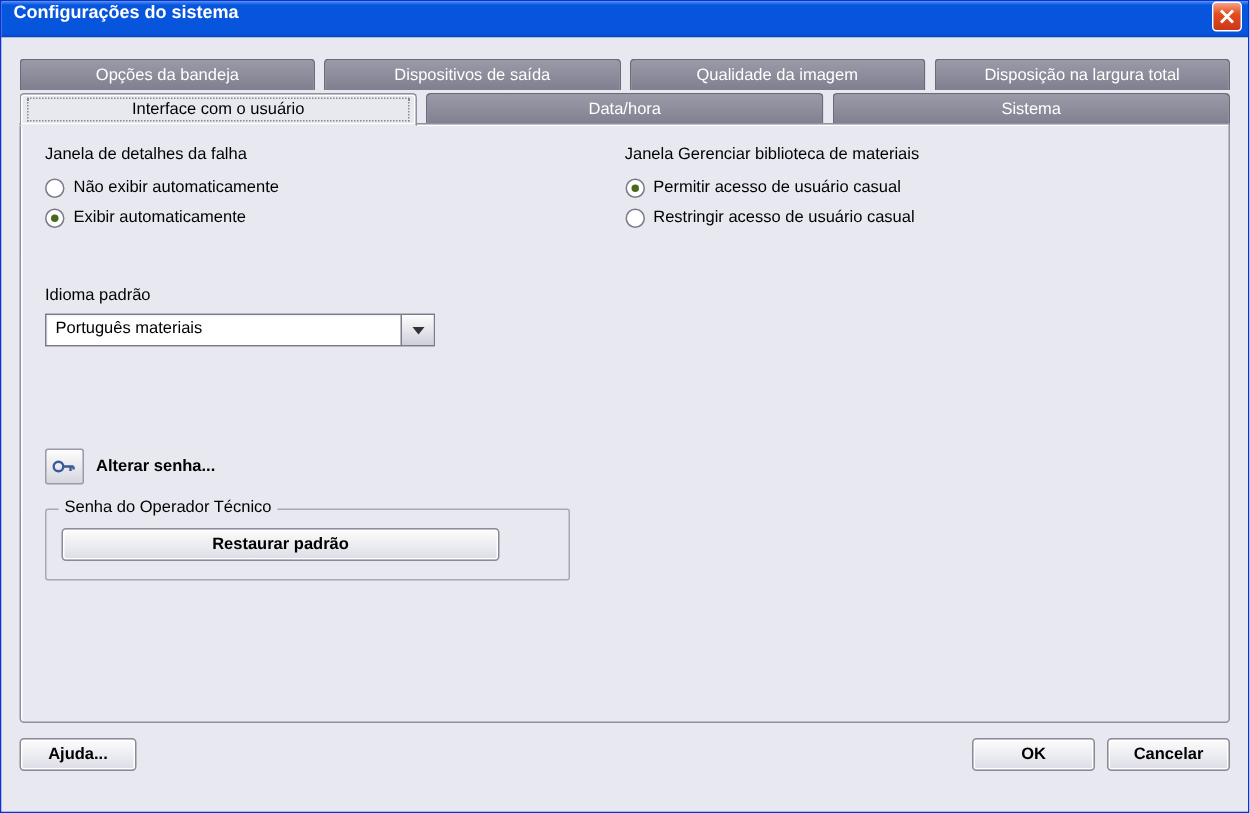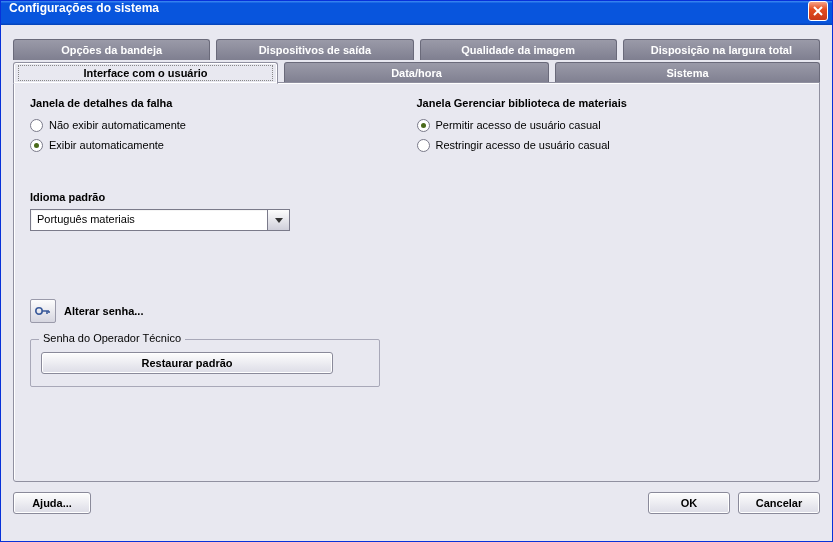--- a/index.html
+++ b/index.html
@@ -59,21 +59,21 @@
   }
   .tab-row + .tab-row { margin-top: 2px; border-radius: 10px; }
   .tab {
     flex: 1;
     background: linear-gradient(to bottom, #9a9aa8 0%, #7f7f90 100%);
     color: #fff;
     border: 1px solid #6a6a7a;
     border-bottom: none;
     border-radius: 3px 3px 0 0;
     display: flex; align-items: center; justify-content: center;
-    font-weight: bold;
+    font-weight: normal;
     font-size: 11px;
     cursor: pointer;
     padding: 0 4px;
   }
   .tab.active {
     background: #e8e8f0;
     color: #000;
     border: 1px solid #9090a0;
     border-bottom: 1px solid #e8e8f0;
     position: relative;
@@ -97,21 +97,21 @@
     padding: 14px 16px;
     position: relative;
     z-index: 1;
     box-shadow: inset 1px 1px 0 #fff;
   }
   .two-col {
     display: flex;
   }
   .col { flex: 1; }
   .group-title {
-    font-weight: bold;
+    font-weight: normal;
     margin-bottom: 6px;
     font-size: 11px;
     color: #000;
   }
   .radio-row {
     display: flex;
     align-items: center;
     height: 20px;
     gap: 6px;
     cursor: pointer;

